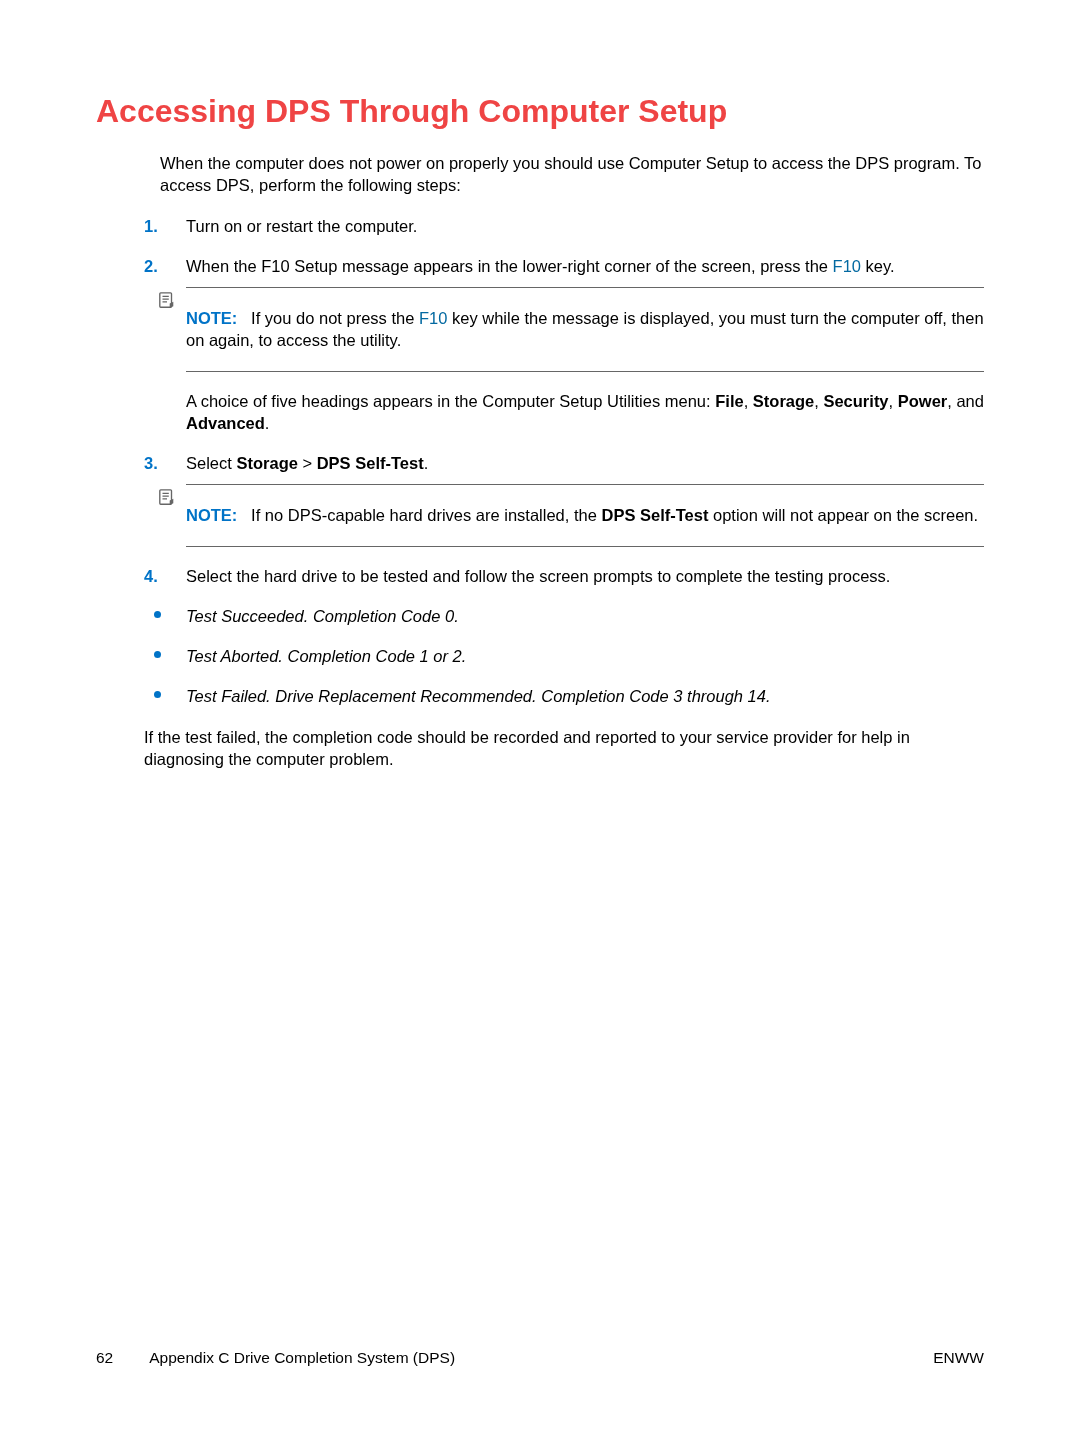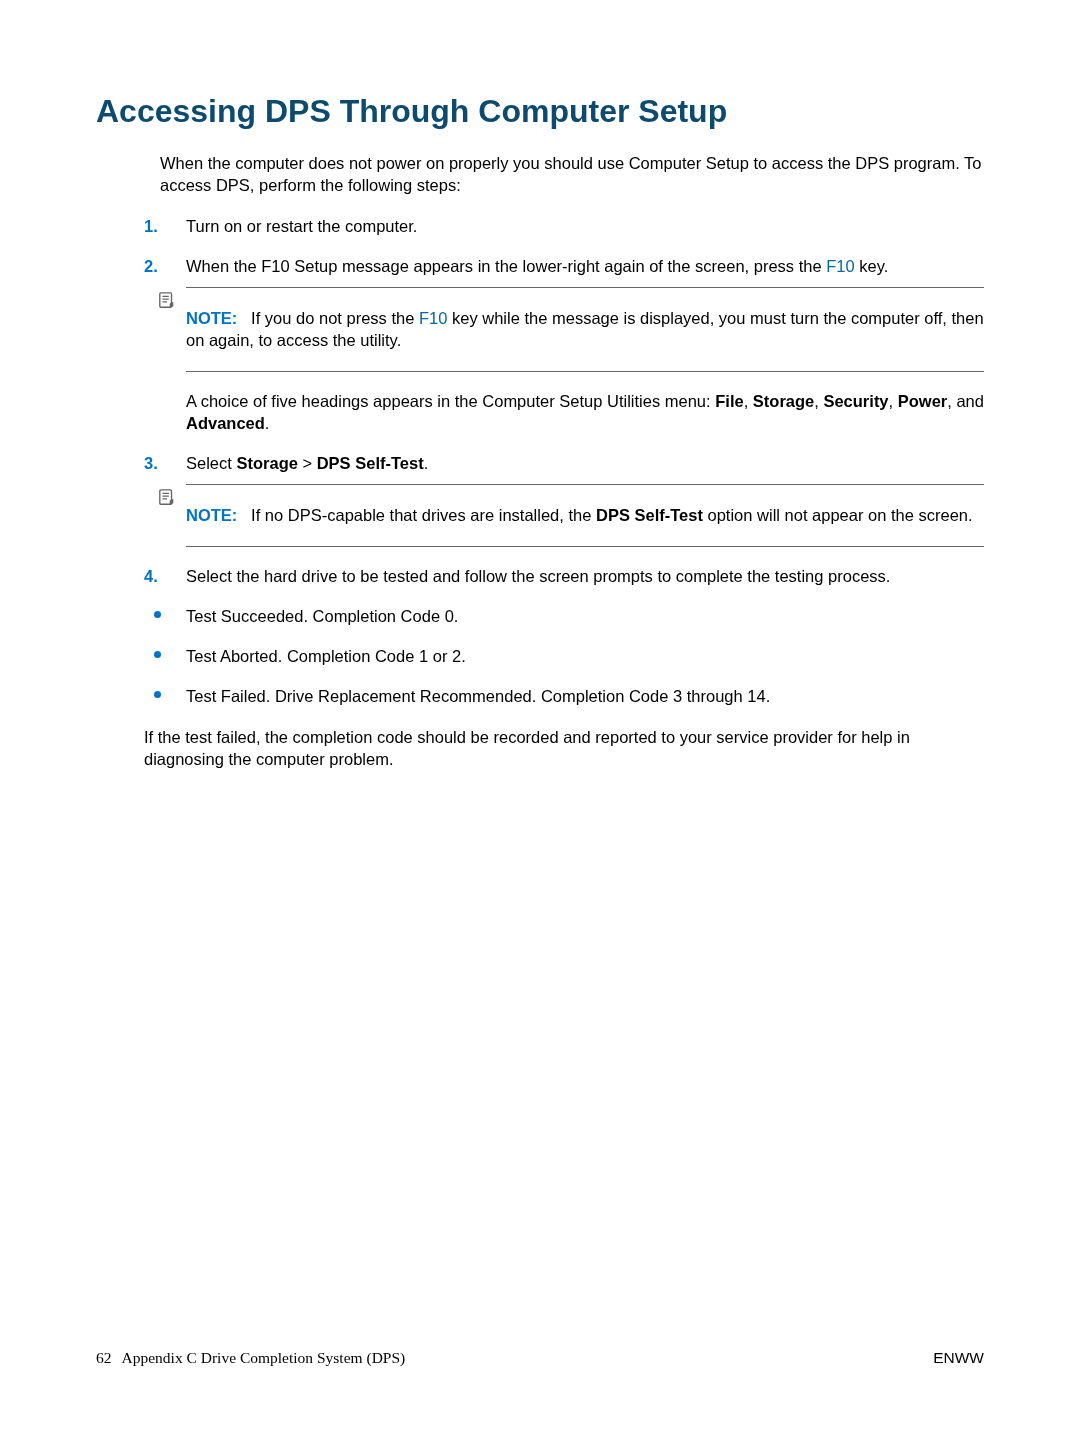--- a/index.html
+++ b/index.html
@@ -6,21 +6,21 @@
     body {
       width: 1080px;
       height: 1437px;
       background: #fff;
       font-family: Arial, Helvetica, sans-serif;
       color: #000;
       position: relative;
       padding: 93px 96px 0 96px;
     }
     .page-title {
-      color: #0c4a6e;
+      color: #ef4444;
       font-size: 32px;
       font-weight: bold;
       margin-bottom: 22px;
     }
     .content {
       margin-left: 48px;
       font-size: 16.5px;
       line-height: 1.35;
     }
     .intro-para {
@@ -68,20 +68,21 @@
     .link-text {
       color: #0369a1;
     }
     .after-list-para {
       margin: 14px 0 18px 0;
     }
     ul.bullets {
       list-style: none;
       padding: 0;
       margin-bottom: 4px;
+      font-style: italic;
     }
     ul.bullets > li {
       position: relative;
       padding-left: 42px;
       margin-bottom: 18px;
     }
     .bullet-marker {
       position: absolute;
       left: 10px;
       top: 6px;
@@ -94,22 +95,21 @@
       position: absolute;
       bottom: 70px;
       left: 96px;
       right: 96px;
       display: flex;
       justify-content: space-between;
       font-size: 15.5px;
     }
     .footer-left {
       display: flex;
-      gap: 10px;
-      font-family: Liberation Serif, serif;
+      gap: 36px;
     }
     b { font-weight: bold; }
   </style>
 </head>
 <body>
 
 <h1 class="page-title">Accessing DPS Through Computer Setup</h1>
 
 <div class="content">
 
@@ -117,21 +117,21 @@
 
   <ol class="numbered">
     <li>
       <span class="num-marker">1.</span>
       <span>Turn on or restart the computer.</span>
     </li>
 
     <li>
       <span class="num-marker">2.</span>
       <span>
-        <span>When the F10 Setup message appears in the lower-right again of the screen, press the </span><span class="link-text">F10</span><span> key.</span>
+        <span>When the F10 Setup message appears in the lower-right corner of the screen, press the </span><span class="link-text">F10</span><span> key.</span>
       </span>
 
       <div class="note-block">
         <span class="note-icon">
           <svg viewBox="0 0 20 20" width="18" height="18">
               <rect x="2" y="2" width="13" height="16" rx="1" fill="none" stroke="#666" stroke-width="1.5"></rect>
               <path d="M5 6h7M5 9h7M5 12h5" stroke="#666" stroke-width="1.3"></path>
               <path d="M13 14l4 -2v5l-4 2z" fill="#666"></path>
             </svg>
         </span>
@@ -152,21 +152,21 @@
 
       <div class="note-block">
         <span class="note-icon">
           <svg viewBox="0 0 20 20" width="18" height="18">
               <rect x="2" y="2" width="13" height="16" rx="1" fill="none" stroke="#666" stroke-width="1.5"></rect>
               <path d="M5 6h7M5 9h7M5 12h5" stroke="#666" stroke-width="1.3"></path>
               <path d="M13 14l4 -2v5l-4 2z" fill="#666"></path>
             </svg>
         </span>
         <span class="note-label">NOTE:</span>
-        <span>&nbsp;&nbsp;</span><span>If no DPS-capable that drives are installed, the </span><b>DPS Self-Test</b><span> option will not appear on the screen.</span>
+        <span>&nbsp;&nbsp;</span><span>If no DPS-capable hard drives are installed, the </span><b>DPS Self-Test</b><span> option will not appear on the screen.</span>
       </div>
     </li>
 
     <li>
       <span class="num-marker">4.</span>
       <span>Select the hard drive to be tested and follow the screen prompts to complete the testing process.</span>
     </li>
   </ol>
 
 

